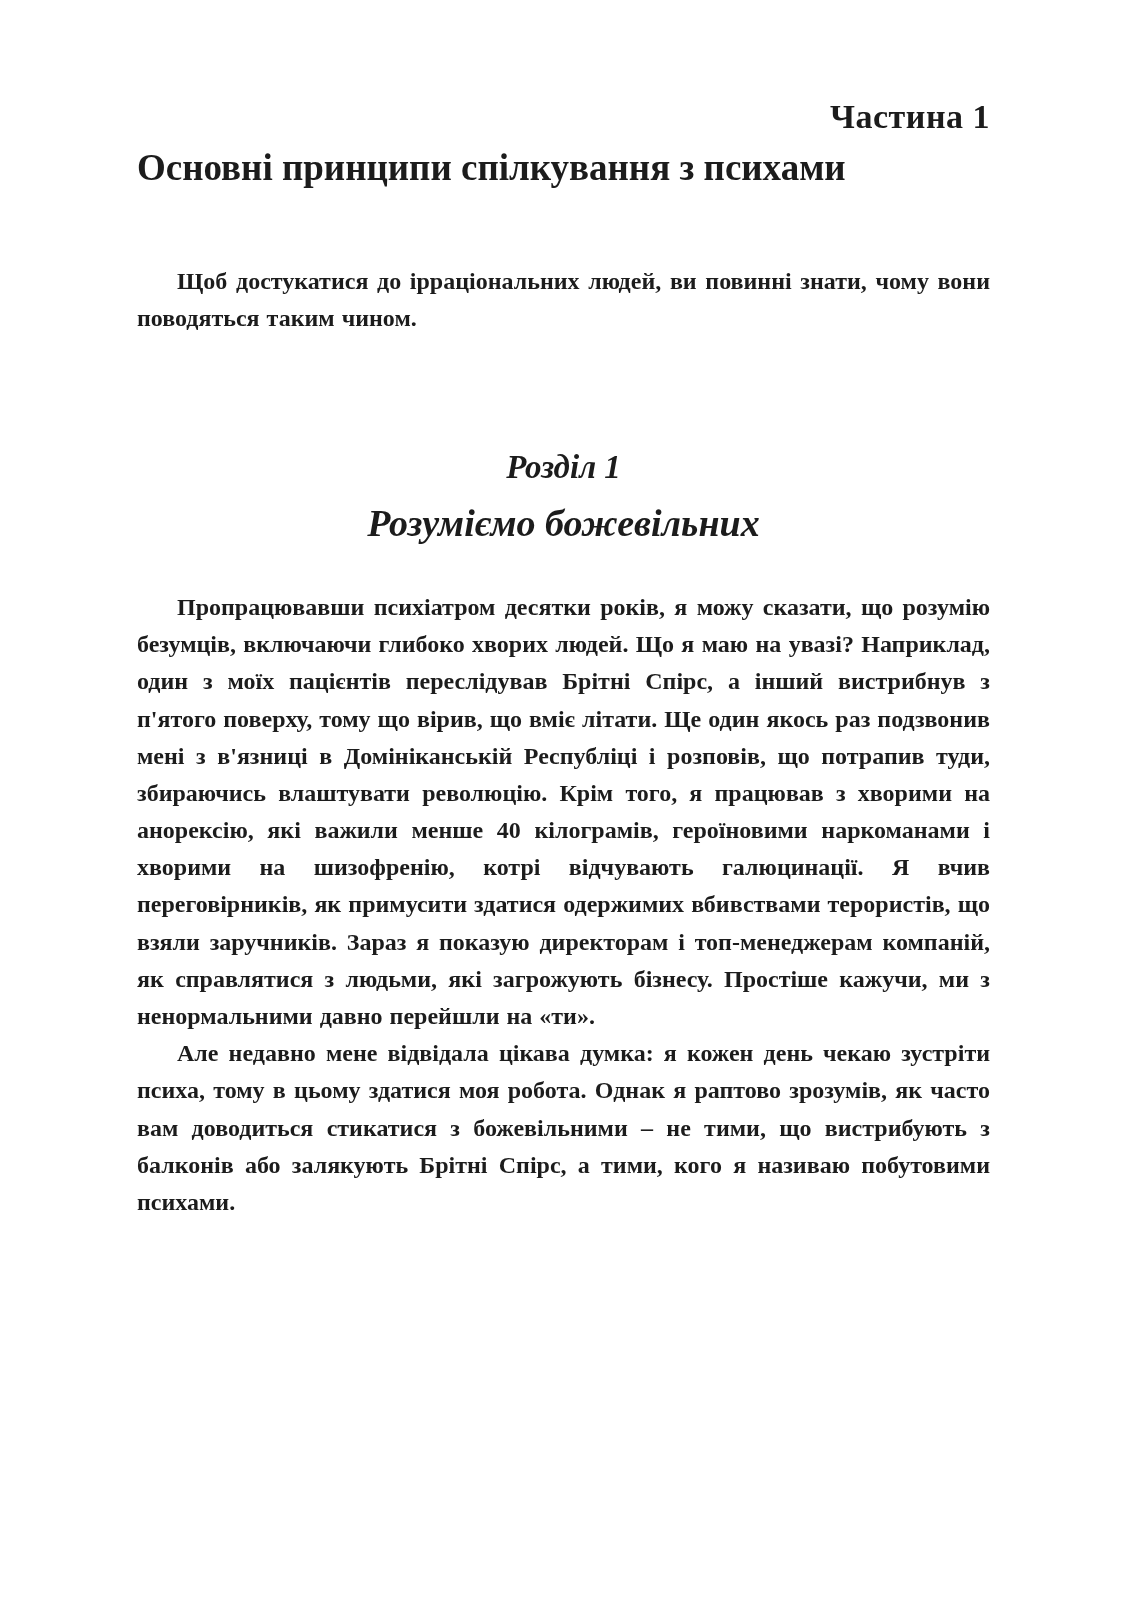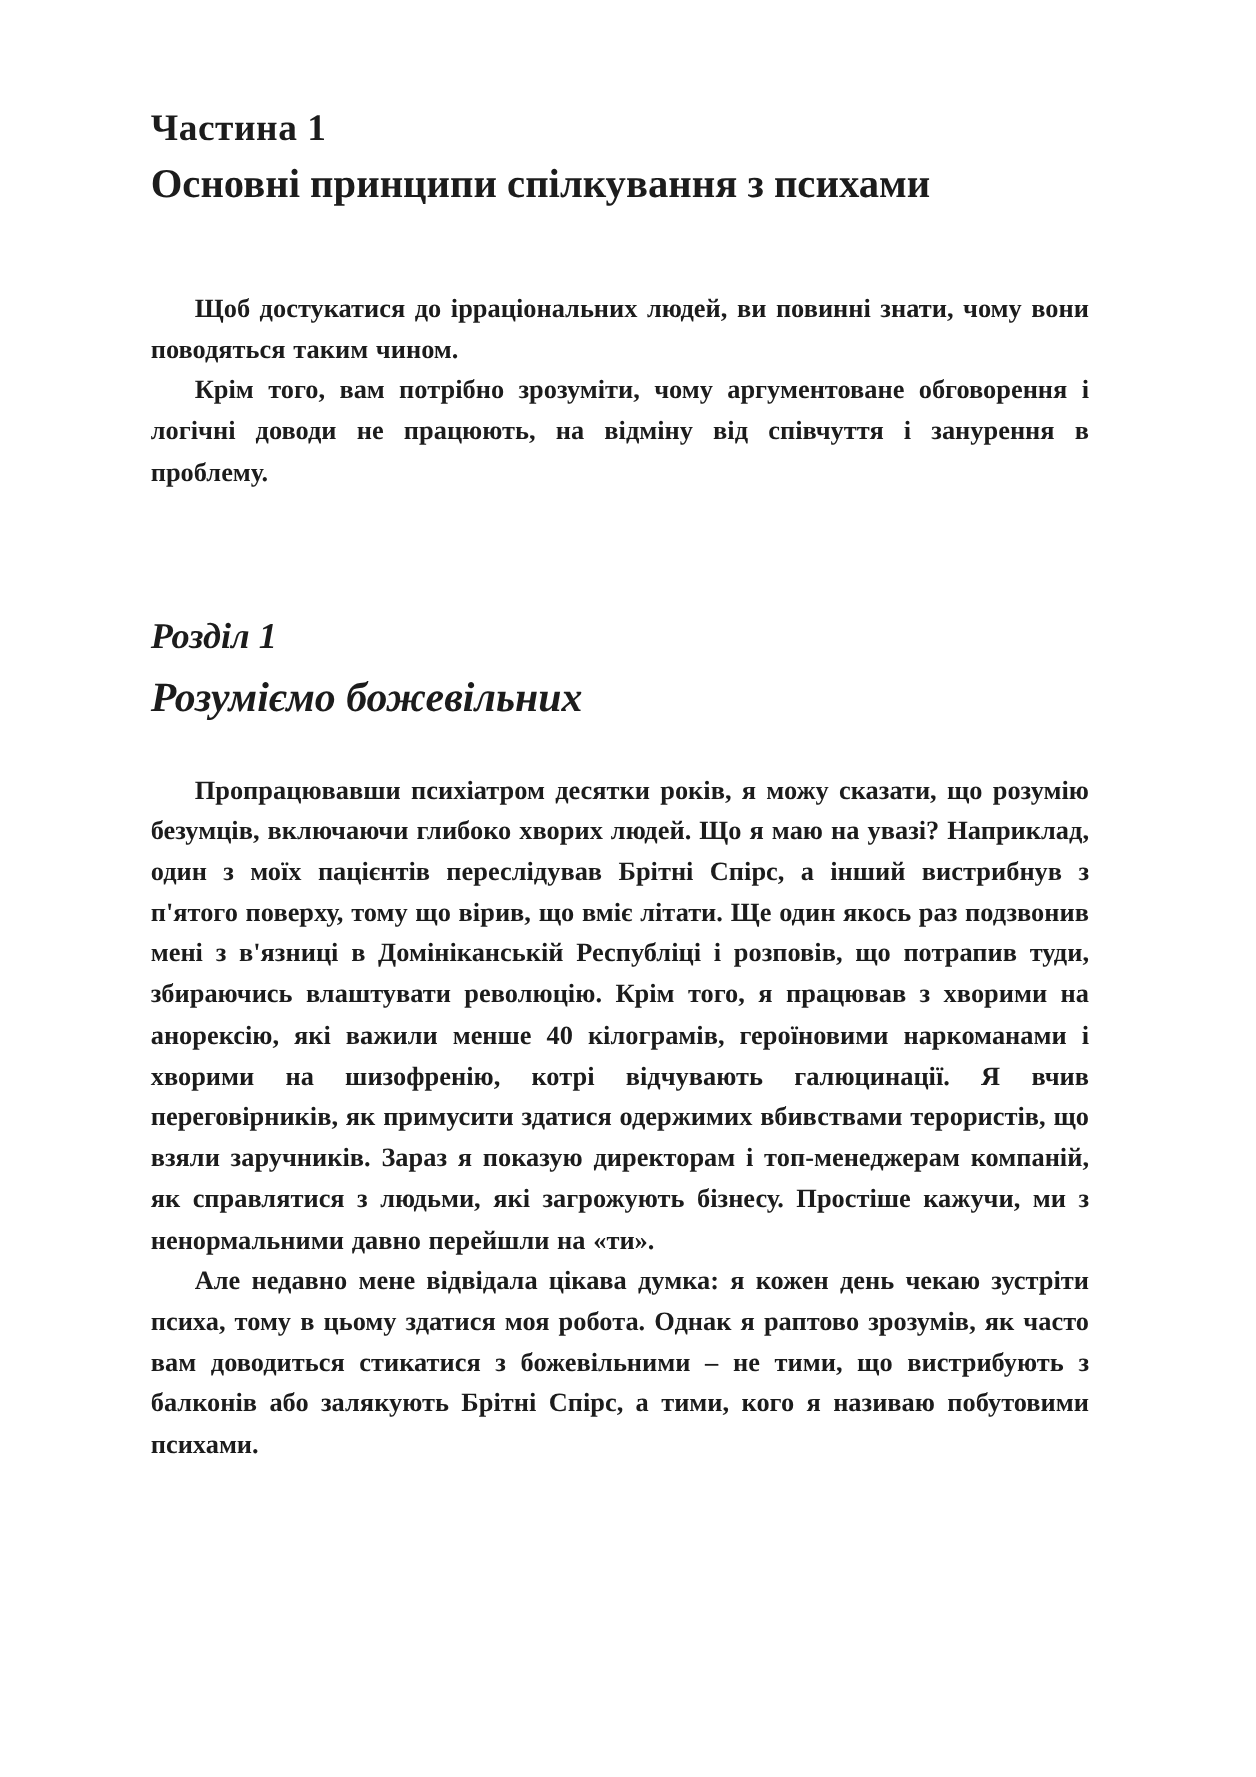--- a/index.html
+++ b/index.html
@@ -17,21 +17,21 @@
   .book-page {
     box-sizing: border-box;
     width: 1142px;
     min-height: 1615px;
     padding: 96px 152px 40px 137px;
     display: flex;
     flex-direction: column;
   }
   .part-label {
     margin: 0;
-    text-align: left;
+    text-align: right;
     font-size: 34px;
     font-weight: bold;
     line-height: 1.25;
     letter-spacing: 0.5px;
   }
   .part-title {
     margin: 6px 0 0 0;
     font-size: 37px;
     font-weight: bold;
     line-height: 1.25;
@@ -43,21 +43,21 @@
     margin: 0;
     font-size: 24px;
     line-height: 1.55;
     text-align: justify;
     text-indent: 40px;
     word-spacing: 1px;
     font-weight: bold;
   }
   .chapter-block {
     margin-top: 108px;
-    text-align: left;
+    text-align: center;
   }
   .chapter-label {
     margin: 0;
     font-size: 33px;
     font-weight: bold;
     font-style: italic;
     line-height: 1.35;
   }
   .chapter-title {
     margin: 8px 0 0 0;
@@ -79,21 +79,20 @@
 <body>
 
 <div class="book-page">
 
   <h1 class="part-label">Частина 1</h1>
 
   <h2 class="part-title">Основні принципи спілкування з психами</h2>
 
   <div class="intro-block">
     <p class="para">Щоб достукатися до ірраціональних людей, ви повинні знати, чому вони поводяться таким чином.</p>
-    <p class="para">Крім того, вам потрібно зрозуміти, чому аргументоване обговорення і логічні доводи не працюють, на відміну від співчуття і занурення в проблему.</p>
   </div>
 
   <div class="chapter-block">
     <h3 class="chapter-label">Розділ 1</h3>
     <h3 class="chapter-title">Розуміємо божевільних</h3>
   </div>
 
   <div class="body-block">
     <p class="para">Пропрацювавши психіатром десятки років, я можу сказати, що розумію безумців, включаючи глибоко хворих людей. Що я маю на увазі? Наприклад, один з моїх пацієнтів переслідував Брітні Спірс, а інший вистрибнув з п'ятого поверху, тому що вірив, що вміє літати. Ще один якось раз подзвонив мені з в'язниці в Домініканській Республіці і розповів, що потрапив туди, збираючись влаштувати революцію. Крім того, я працював з хворими на анорексію, які важили менше 40 кілограмів, героїновими наркоманами і хворими на шизофренію, котрі відчувають галюцинації. Я вчив переговірників, як примусити здатися одержимих вбивствами терористів, що взяли заручників. Зараз я показую директорам і топ-менеджерам компаній, як справлятися з людьми, які загрожують бізнесу. Простіше кажучи, ми з ненормальними давно перейшли на «ти».</p>
     <p class="para">Але недавно мене відвідала цікава думка: я кожен день чекаю зустріти психа, тому в цьому здатися моя робота. Однак я раптово зрозумів, як часто вам доводиться стикатися з божевільними – не тими, що вистрибують з балконів або залякують Брітні Спірс, а тими, кого я називаю побутовими психами.</p>

